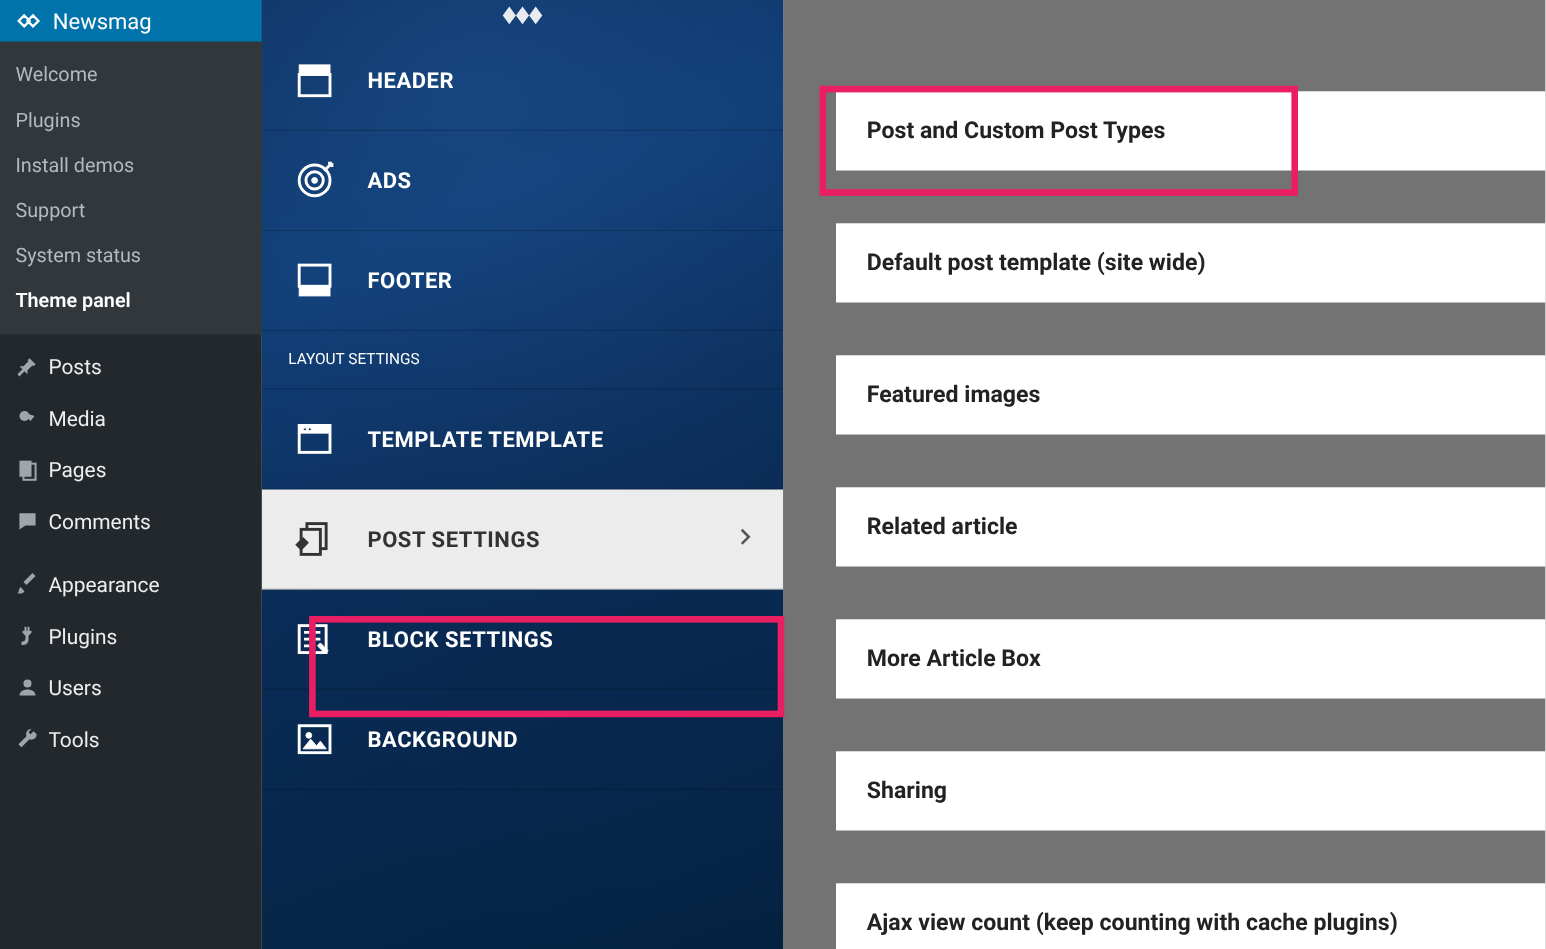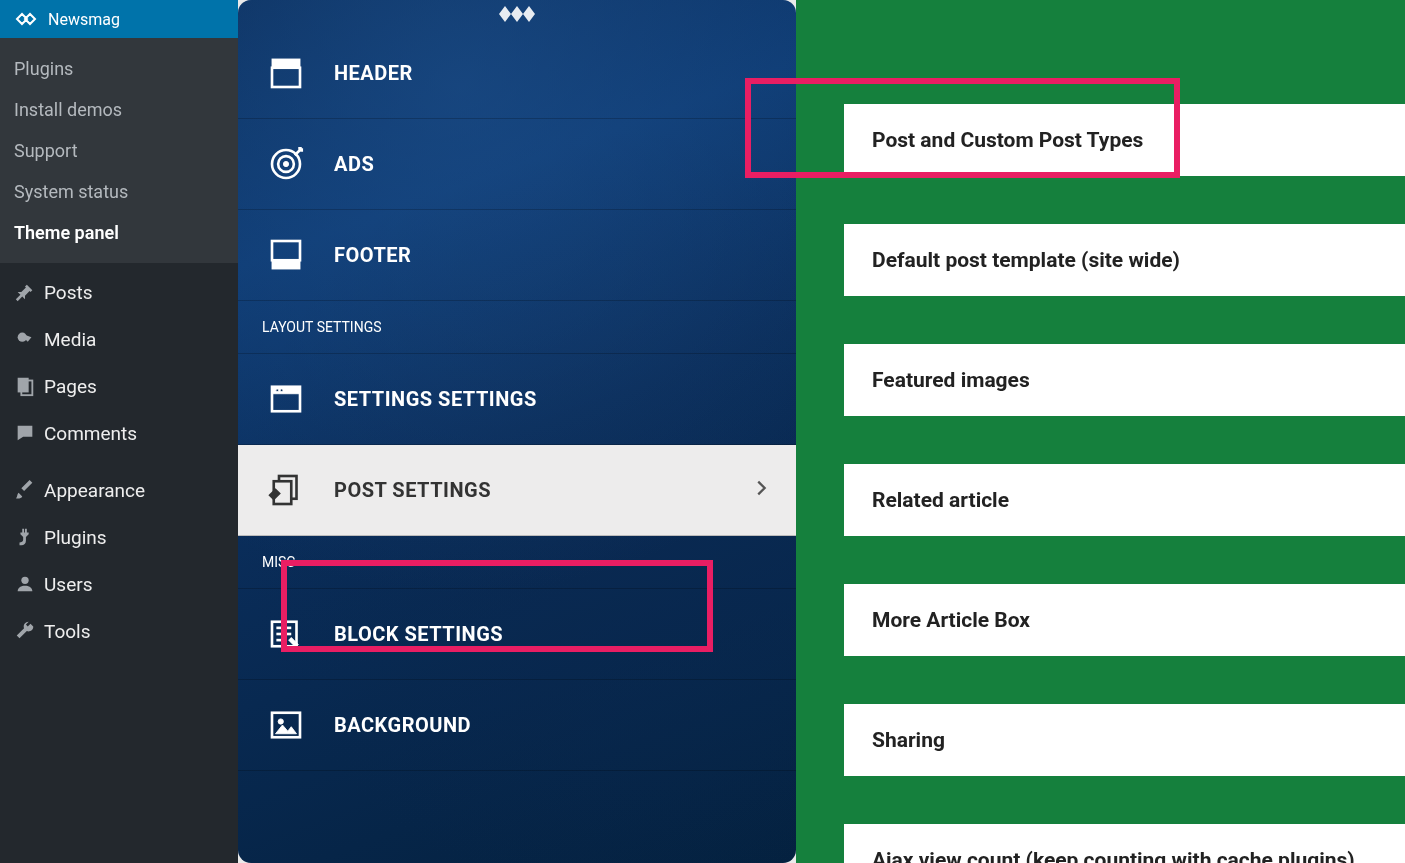--- a/index.html
+++ b/index.html
@@ -21,21 +21,21 @@
   flex-direction: column;
   flex-shrink: 0;
 }
 .wp-current {
   background: #0073aa;
   color: #fff;
   display: flex;
   align-items: center;
   padding: 0 14px;
   height: 38px;
-  font-size: 16px;
+  font-size: 20px;
 }
 .wp-current svg { width: 24px; height: 24px; margin-right: 10px; }
 .wp-submenu {
   background: #32373c;
   padding: 10px 0;
 }
 .wp-submenu .sub-item {
   padding: 10px 14px;
   font-size: 18px;
   color: #b4b9be;
@@ -55,26 +55,25 @@
   width: 30px;
   display: flex;
   align-items: center;
   justify-content: flex-start;
   color: #a0a5aa;
 }
 .wp-menu .menu-item svg { width: 22px; height: 22px; }
 
 
 .settings-nav {
-  width: 558px;
+  width: 474px;
   background: linear-gradient(160deg, #0a2d5a 0%, #0d3a72 25%, #0a2d5a 50%, #04213f 100%);
   position: relative;
   flex-shrink: 0;
   overflow: hidden;
-  border-radius: 13px;
 }
 .settings-nav::before {
   content: "";
   position: absolute;
   inset: 0;
   background: radial-gradient(circle at 40% 10%, rgba(30,80,140,0.6), transparent 60%),
               radial-gradient(circle at 70% 60%, rgba(10,40,80,0.6), transparent 60%);
   pointer-events: none;
 }
 .logo-chunk {
@@ -137,22 +136,22 @@
 .frame-cpt {
   left: 745px;
   top: 78px;
   width: 435px;
   height: 100px;
 }
 
 
 .content-panel {
   flex: 1;
-  background: #15803d;
-  padding-top: 72px;
+  background: #737373;
+  padding-top: 51px;
   padding-left: 48px;
 }
 .panel-block {
   background: #fff;
   padding: 24px 28px;
   font-size: 21px;
   font-weight: 700;
   color: #222;
   margin-bottom: 48px;
   cursor: pointer;
@@ -163,20 +162,21 @@
 <body>
 
 <div class="wp-sidebar">
   <div class="wp-current">
     <svg viewBox="0 0 24 24">
         <path fill="none" stroke="#fff" stroke-width="2" d="M3 12 L8 7 L13 12 L8 17 Z M11 12 L16 7 L21 12 L16 17 Z"></path>
       </svg>
     <span>Newsmag</span>
   </div>
   <div class="wp-submenu">
+    <div class="sub-item">Welcome</div>
     <div class="sub-item">Plugins</div>
     <div class="sub-item">Install demos</div>
     <div class="sub-item">Support</div>
     <div class="sub-item">System status</div>
     <div class="sub-item active">Theme panel</div>
   </div>
   <div class="wp-menu">
     <div class="menu-item">
       <span class="icon-slot">
           <svg viewBox="0 0 24 24">
@@ -288,37 +288,36 @@
 
   <div class="nav-item">
     <span class="nicon">
         <svg viewBox="0 0 48 48">
           <rect x="8" y="10" width="32" height="28" fill="none" stroke="#fff" stroke-width="3"></rect>
           <rect x="8" y="10" width="32" height="8" fill="#fff"></rect>
           <circle cx="14" cy="14" r="1.5" fill="#0a2d5a"></circle>
           <circle cx="19" cy="14" r="1.5" fill="#0a2d5a"></circle>
         </svg>
       </span>
-    <span class="nav-label">SETTINGS SETTINGS</span>
+    <span class="nav-label">TEMPLATE TEMPLATE</span>
   </div>
   <div class="nav-item active">
     <span class="nicon">
         <svg viewBox="0 0 48 48">
           <rect x="16" y="8" width="20" height="26" fill="none" stroke="#333" stroke-width="3"></rect>
           <rect x="10" y="14" width="20" height="26" fill="#edecec" stroke="#333" stroke-width="3"></rect>
           <path stroke="#333" stroke-width="3" d="M6 30l6-6 4 4-6 6z"></path>
         </svg>
       </span>
     <span class="nav-label">POST SETTINGS</span>
     <span class="chev"><svg viewBox="0 0 24 24">
           <path fill="none" stroke="#555" stroke-width="2.5" d="M9 5l7 7-7 7"></path>
         </svg></span>
   </div>
 
-  <div class="nav-section-head">MISC</div>
 
   <div class="nav-item">
     <span class="nicon">
         <svg viewBox="0 0 48 48">
           <rect x="8" y="10" width="28" height="28" fill="none" stroke="#fff" stroke-width="3"></rect>
           <line x1="13" y1="17" x2="30" y2="17" stroke="#fff" stroke-width="3"></line>
           <line x1="13" y1="24" x2="30" y2="24" stroke="#fff" stroke-width="3"></line>
           <line x1="13" y1="31" x2="24" y2="31" stroke="#fff" stroke-width="3"></line>
           <path fill="#fff" d="M30 28l8 8-3 3-8-8z"></path>
         </svg>

